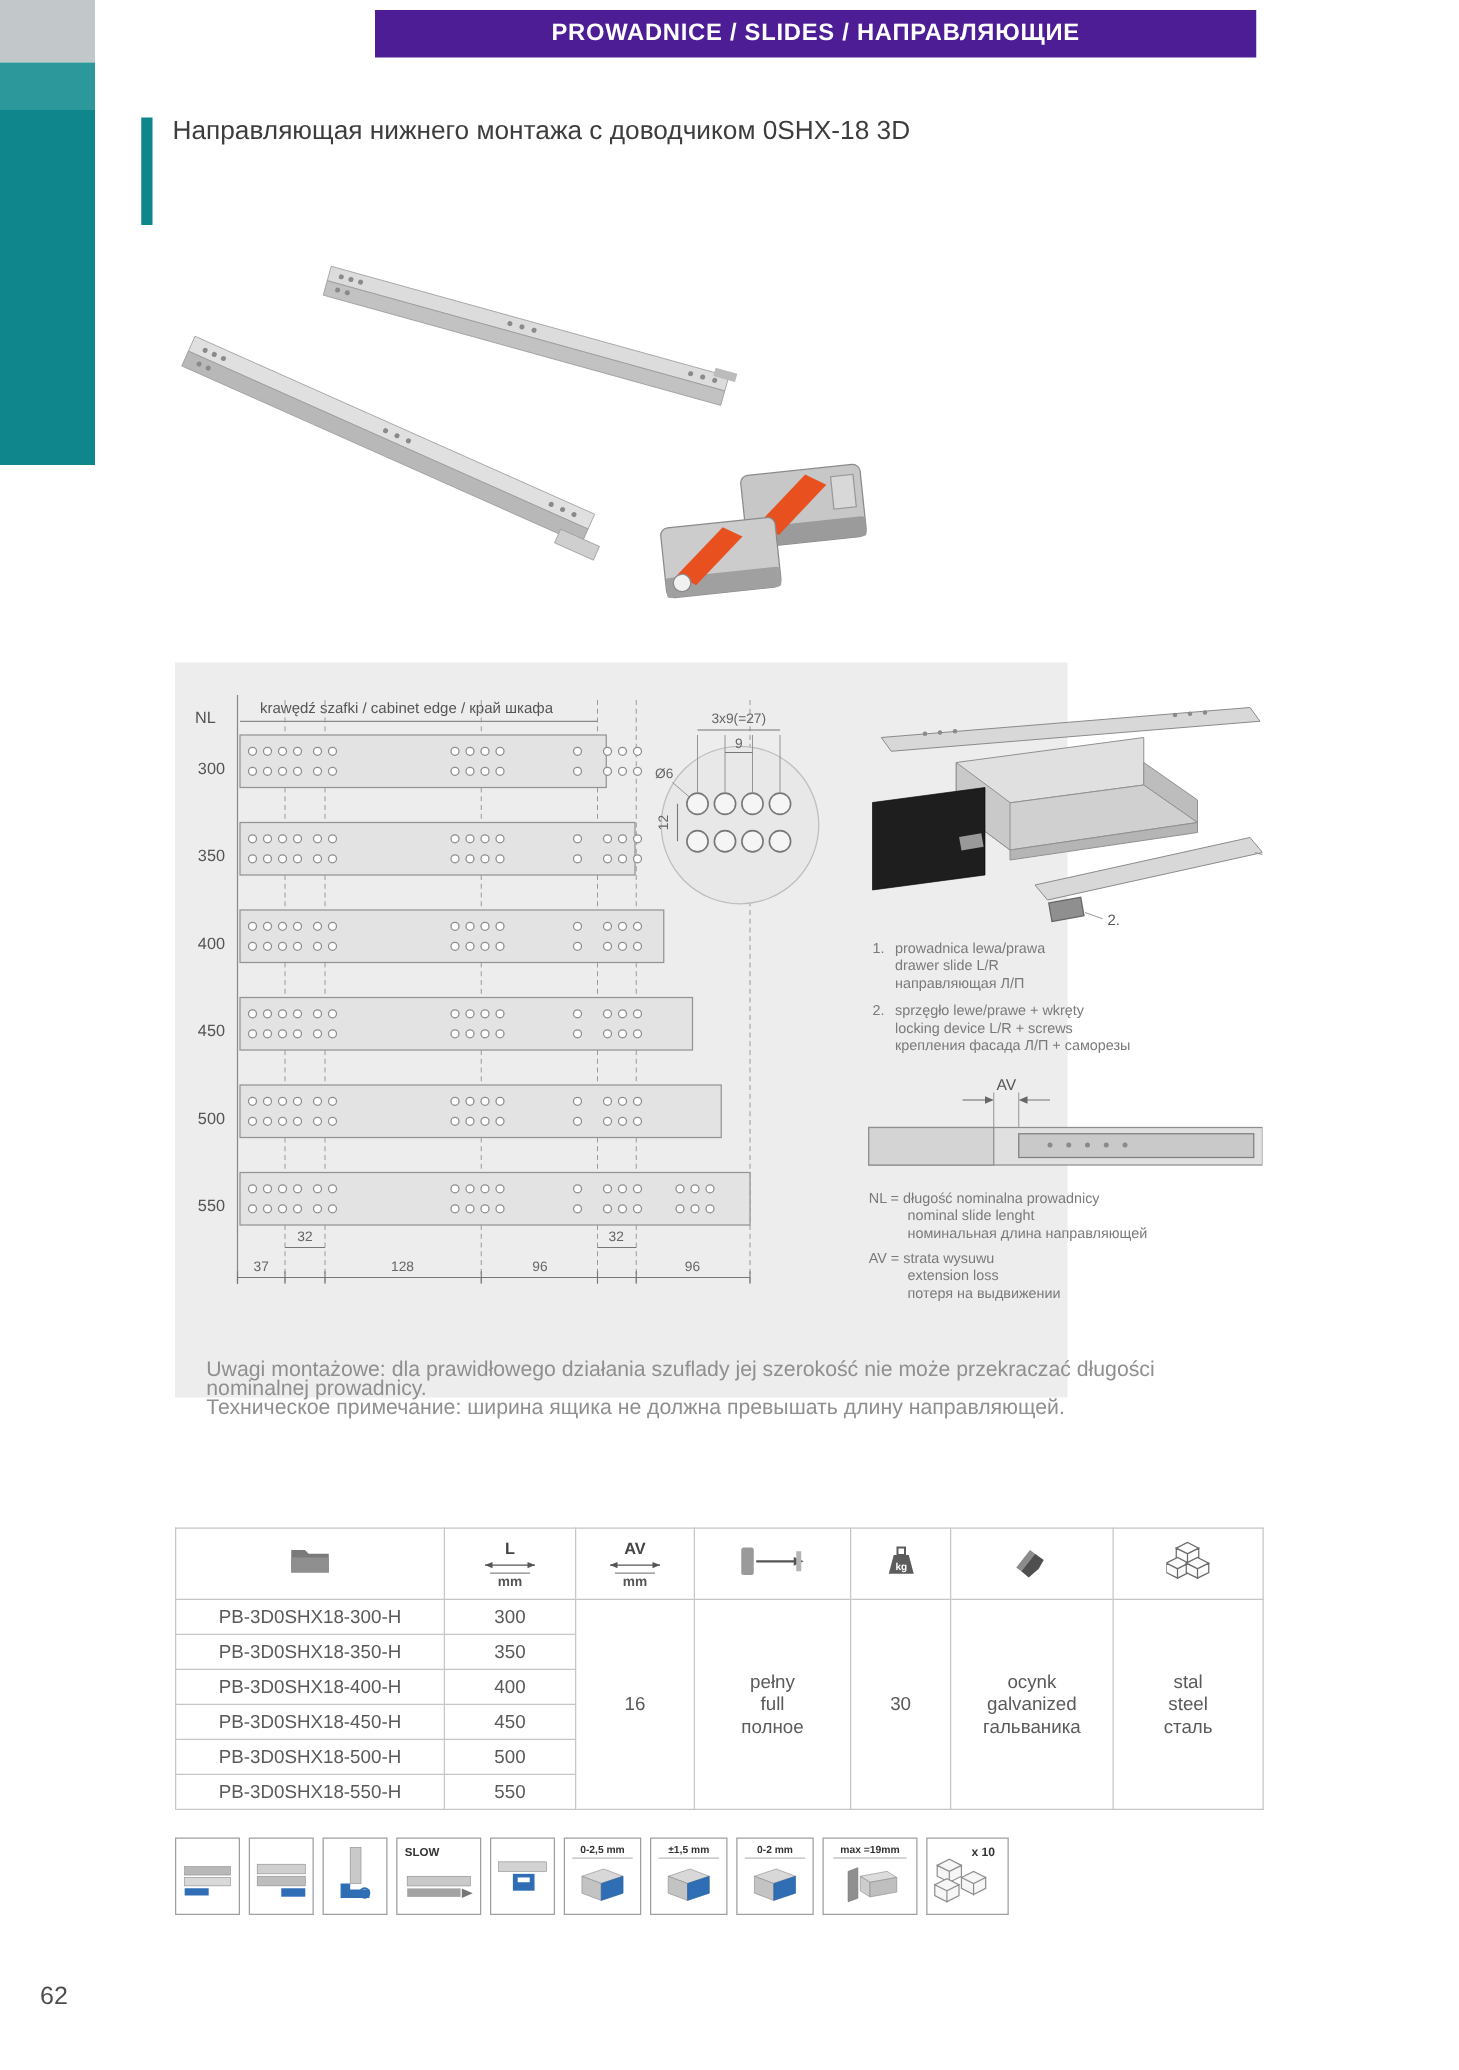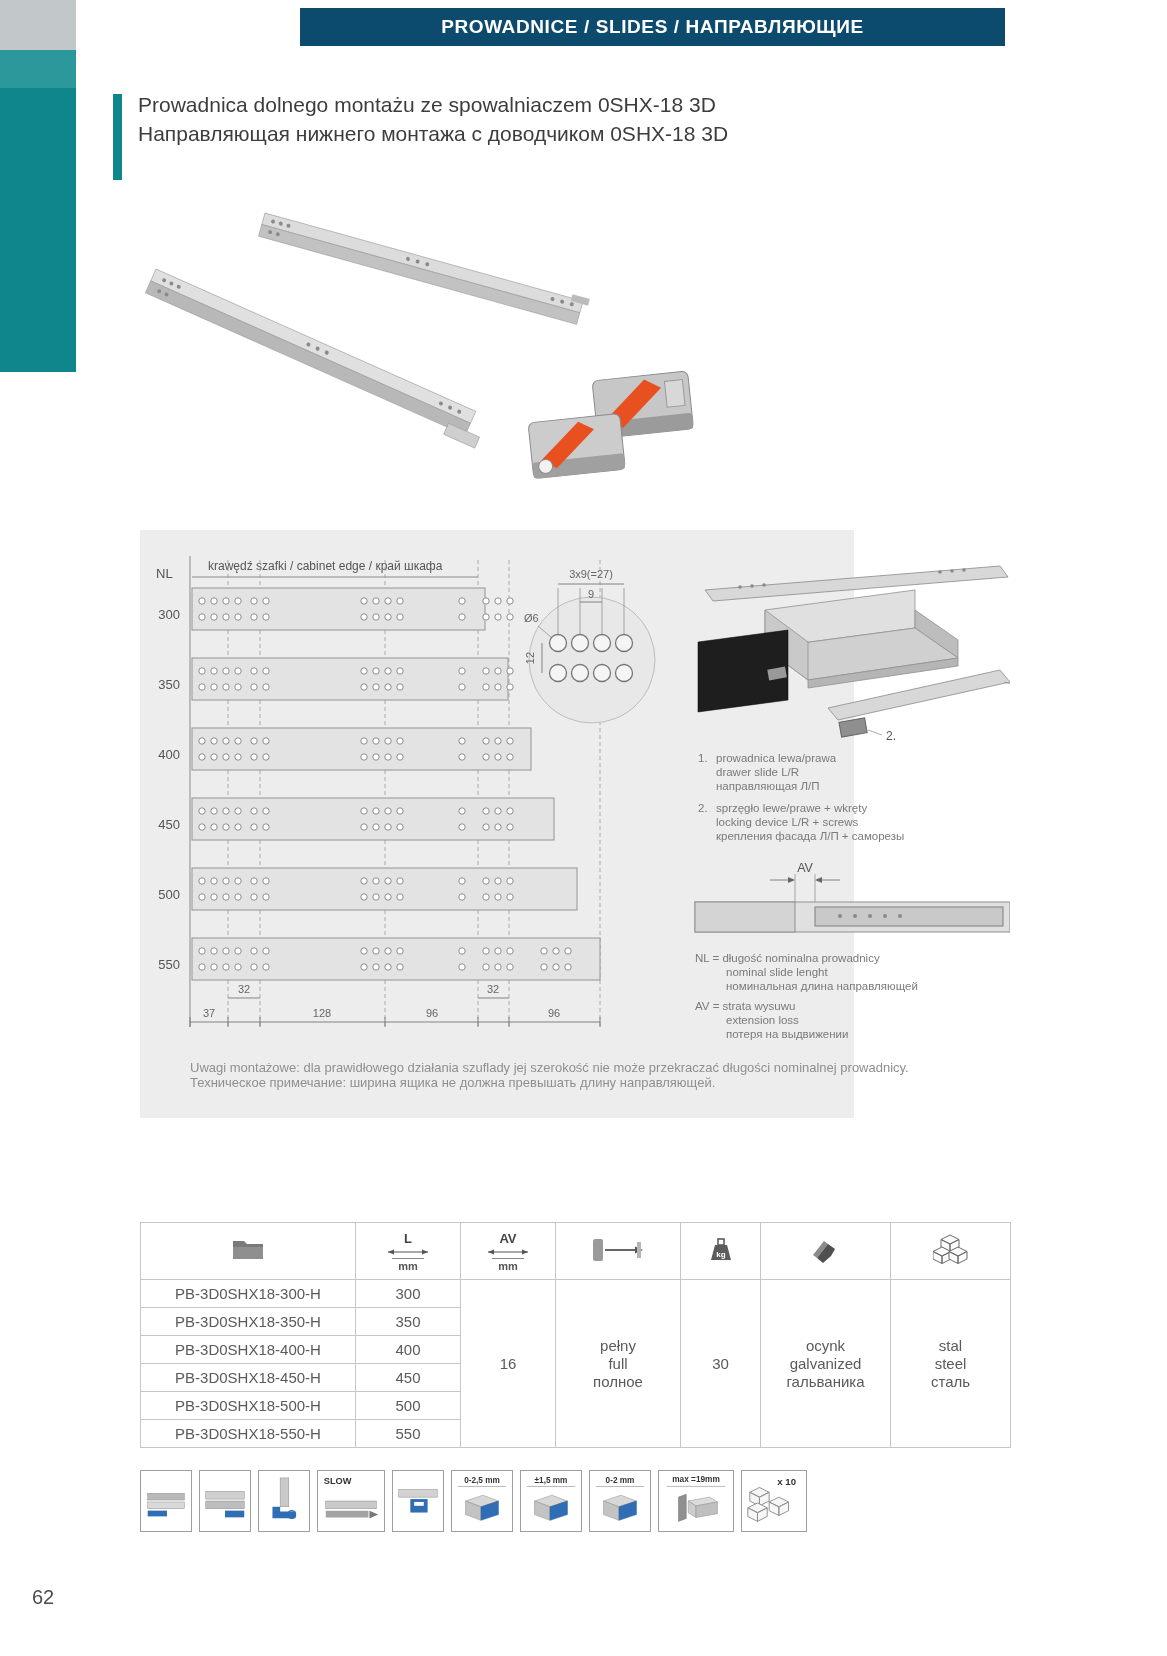--- a/index.html
+++ b/index.html
@@ -4,30 +4,30 @@
 <style>
   html,body{margin:0;padding:0;background:#fff;}
   body{font-family:"Liberation Sans", sans-serif;}
   .page{position:relative;width:1167px;height:1656px;background:#ffffff;overflow:hidden;}
 
   
   .corner-grey{position:absolute;left:0;top:0;width:76px;height:50px;background:#c2c7c9;}
   .corner-teal-light{position:absolute;left:0;top:50px;width:76px;height:38px;background:#2d989c;}
   .corner-teal{position:absolute;left:0;top:88px;width:76px;height:284px;background:#0e868b;}
 
-  .header-bar{position:absolute;left:300px;top:8px;width:705px;height:38px;background:#0c4a6e;
+  .header-bar{position:absolute;left:300px;top:8px;width:705px;height:38px;background:#4c1d95;
     color:#fff;display:flex;align-items:center;justify-content:center;font-size:19px;font-weight:bold;letter-spacing:.6px;}
 
   .title-accent{position:absolute;left:113px;top:94px;width:9px;height:86px;background:#0e868b;}
   .titles{position:absolute;left:138px;top:90px;font-size:21px;color:#3d3d3d;line-height:29px;}
 
   .photo{position:absolute;left:140px;top:195px;}
 
   .panel{position:absolute;left:140px;top:530px;width:714px;height:588px;background:#ededed;}
-  .panel-notes{position:absolute;left:25px;top:530px;width:830px;font-size:13px;color:#8f8f8f;line-height:15px;margin-left:25px;}
+  .panel-notes{position:absolute;left:25px;top:558px;width:830px;font-size:17px;color:#8f8f8f;line-height:15px;}
 
   svg text{font-family:"Liberation Sans", sans-serif;}
   .bar{fill:#e3e3e3;stroke:#949494;stroke-width:1;}
   .hole{fill:#ffffff;stroke:#8d8d8d;stroke-width:1;}
   .hole2{fill:#f5f5f5;stroke:#777;stroke-width:1.3;}
   .dash{stroke:#9a9a9a;stroke-width:0.8;stroke-dasharray:4 3;}
   .dim{stroke:#777;stroke-width:0.9;fill:none;}
   .thin{stroke:#888;stroke-width:0.7;fill:none;}
   .metal{fill:#d8d8d8;stroke:#8a8a8a;stroke-width:0.8;}
   .t13{font-size:13px;fill:#555;}
@@ -63,21 +63,20 @@
   <div class="corner-grey"></div>
   <div class="corner-teal-light"></div>
   <div class="corner-teal"></div>
 
   <div class="header-bar">
     <span>PROWADNICE / SLIDES / НАПРАВЛЯЮЩИЕ</span>
   </div>
 
   <div class="title-accent"></div>
   <div class="titles">
-    <div>Prowadnica dolnego montażu ze spowalniaczem 0SHX-18 3D</div>
     <div>Направляющая нижнего монтажа с доводчиком 0SHX-18 3D</div>
   </div>
 
   <svg class="photo" width="600" height="335" viewBox="0 0 600 335">
     <g transform="translate(125,18) rotate(15.5)">
       <rect x="0" y="0" width="330" height="12" fill="#dcdcdc" stroke="#9a9a9a" stroke-width="0.6"></rect>
       <rect x="0" y="12" width="330" height="12" fill="#c2c2c2" stroke="#9a9a9a" stroke-width="0.6"></rect>
       <rect x="318" y="-4" width="18" height="7" fill="#bbbbbb"></rect>
       <circle class="pd" cx="10" cy="6" r="2"></circle>
         <circle class="pd" cx="18" cy="6" r="2"></circle>

